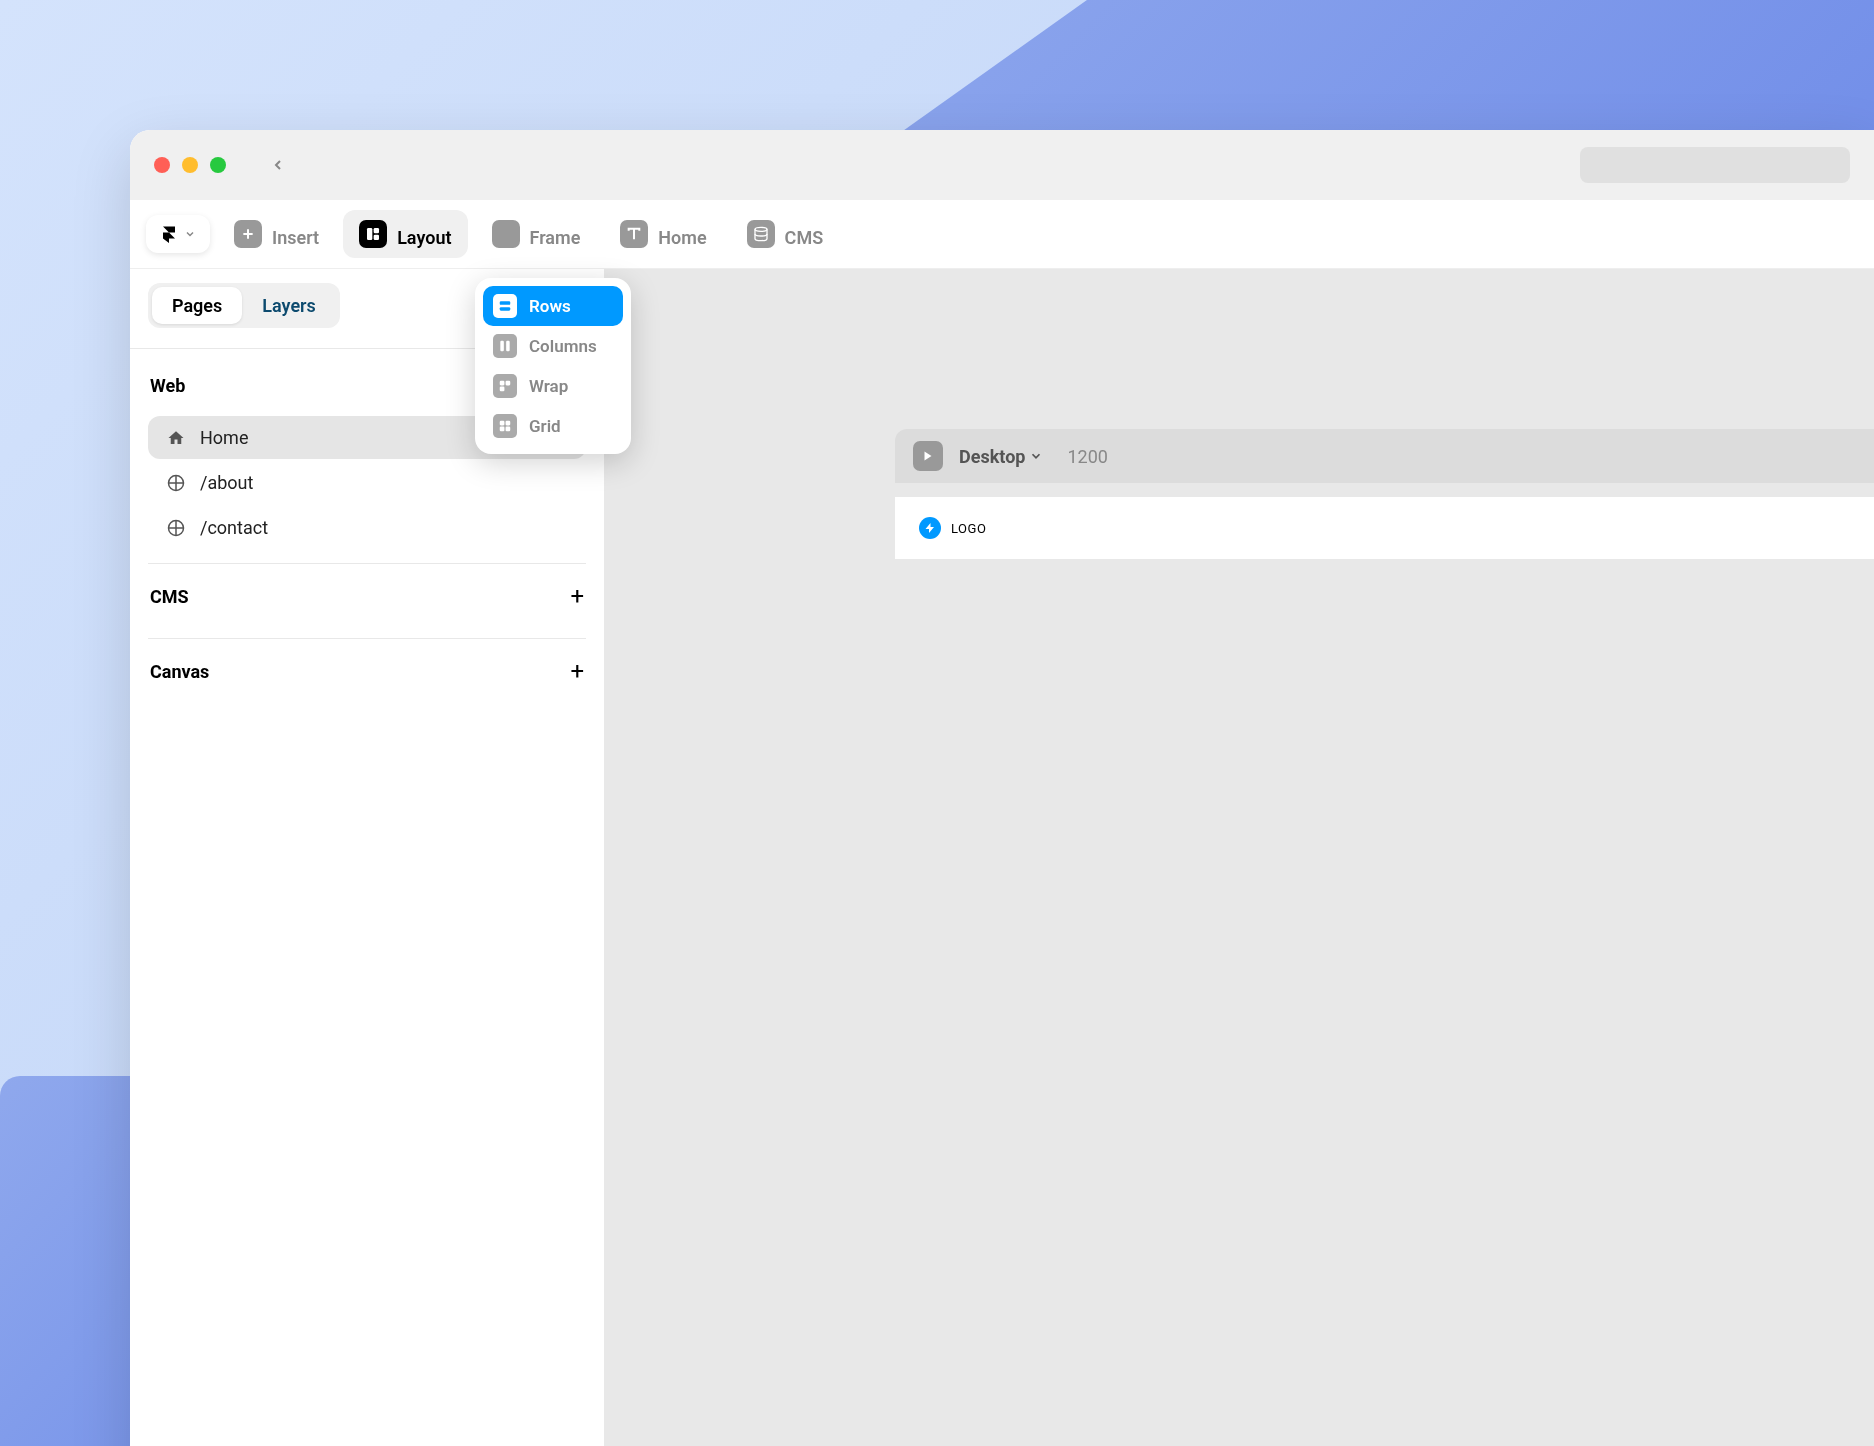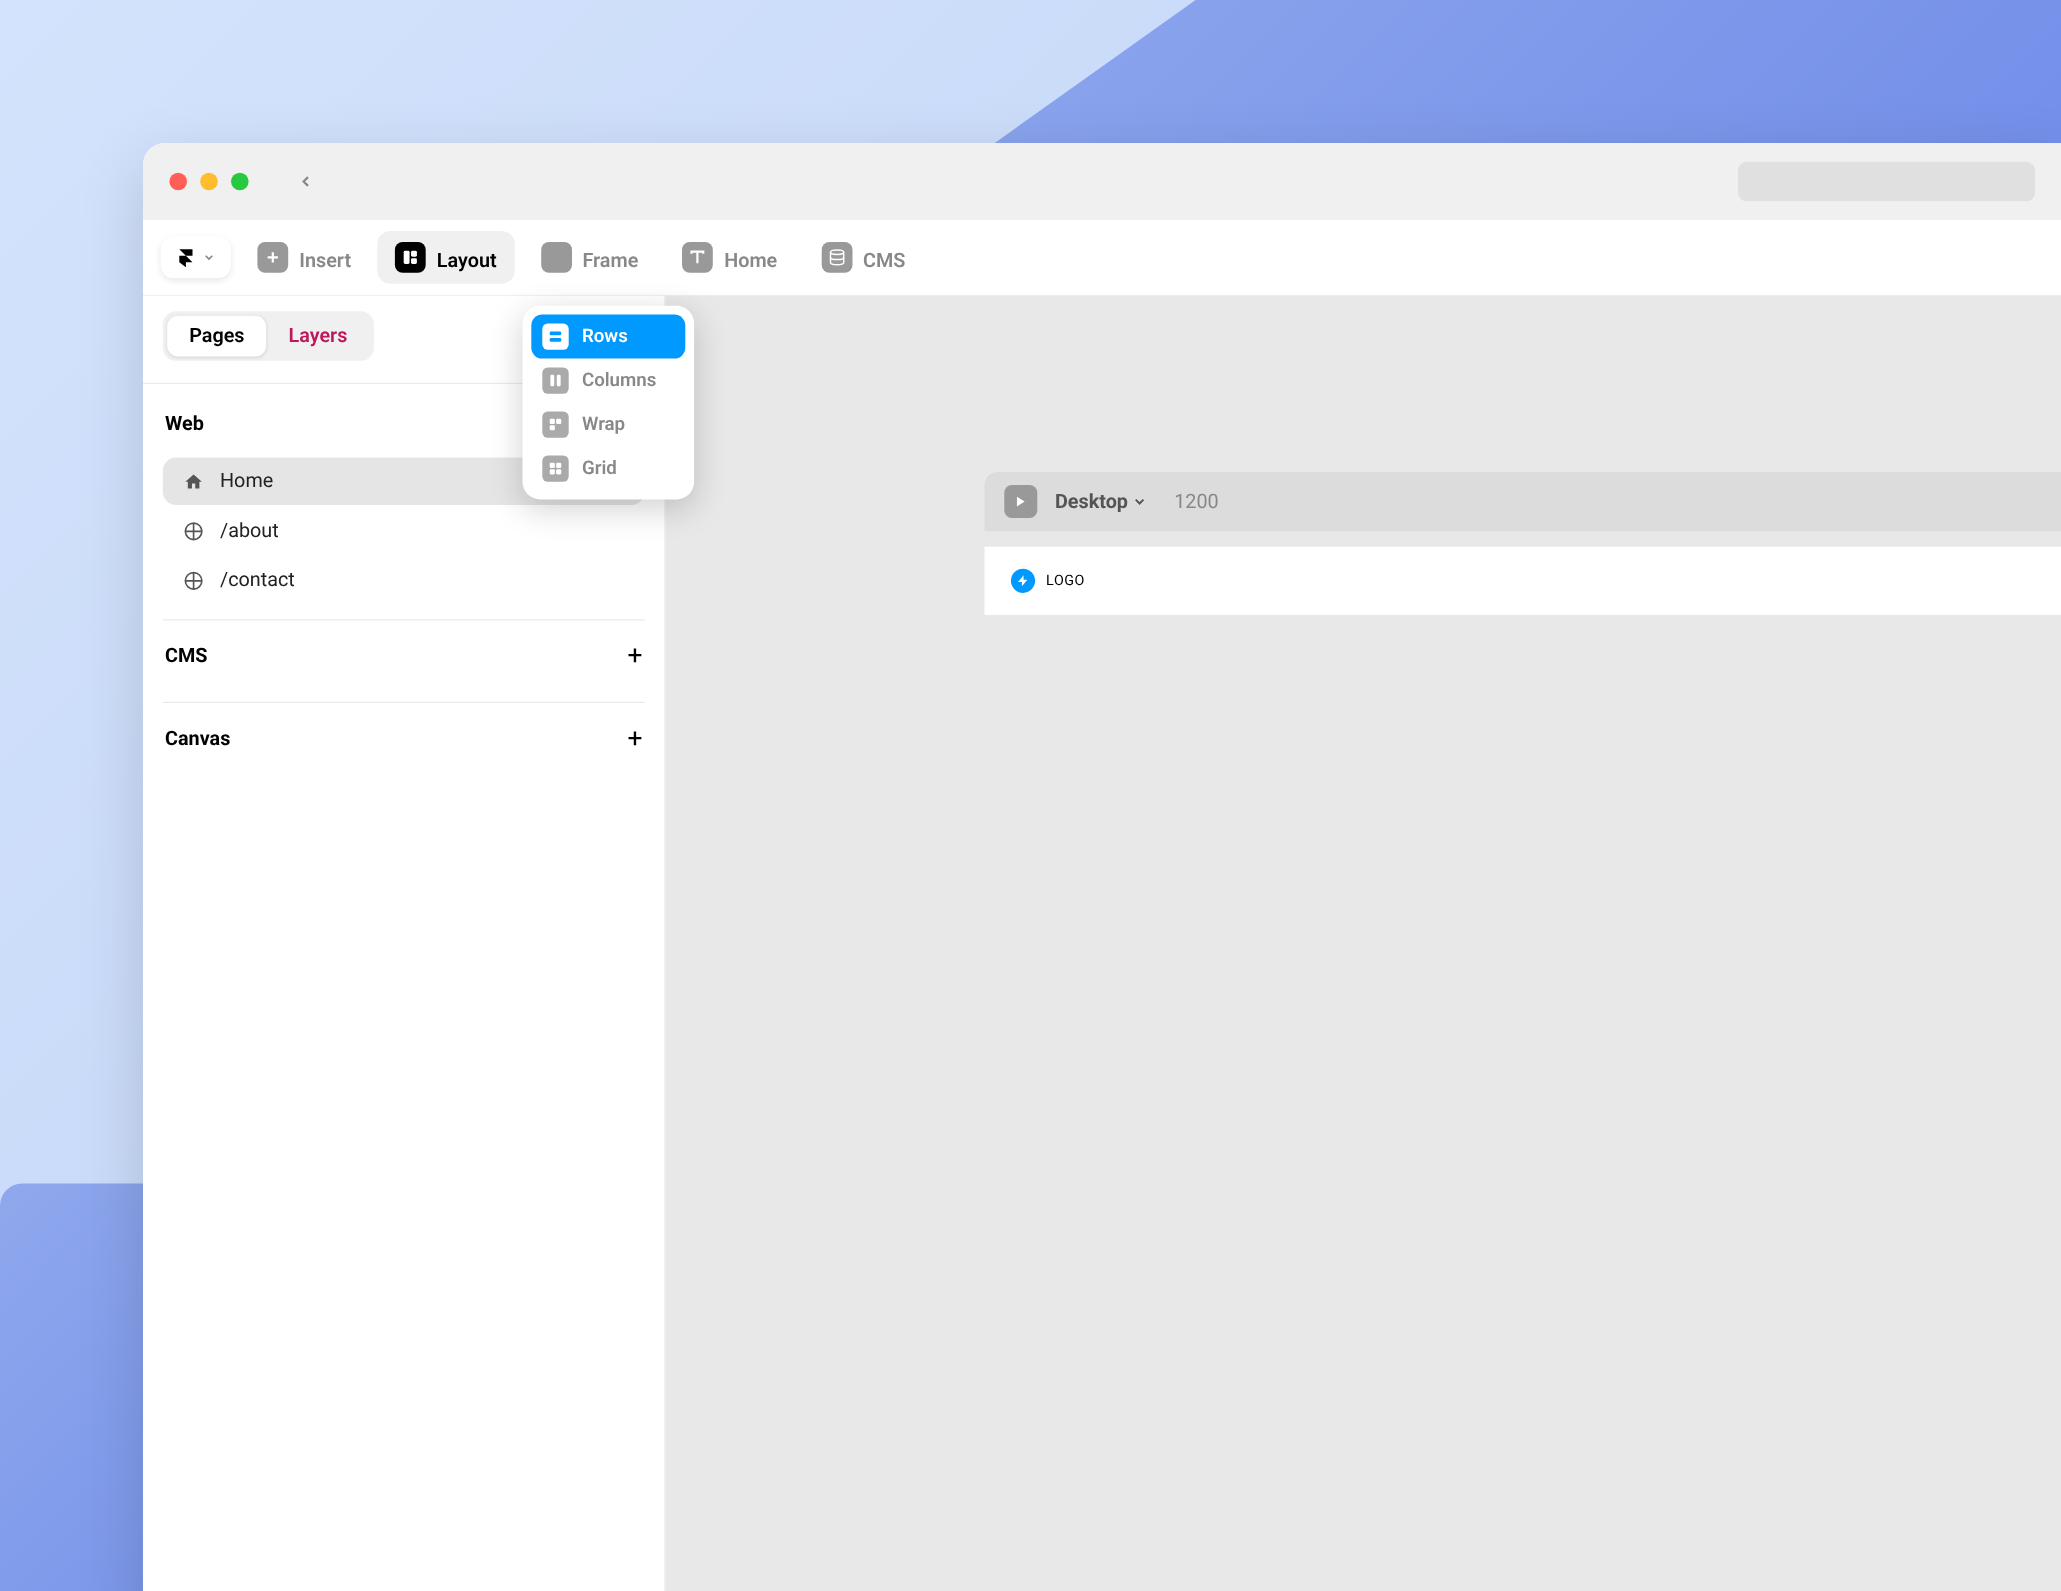--- a/index.html
+++ b/index.html
@@ -167,21 +167,21 @@
       padding: 4px;
       margin-bottom: 8px;
     }
 
     .tab-item {
       padding: 8px 20px;
       border-radius: 10px;
       font-size: 18px;
       font-weight: 600;
       cursor: pointer;
-      color: #be185d;
+      color: #0c4a6e;
     }
 
     .tab-item.active {
       background: #fff;
       color: #000;
       box-shadow: 0 1px 3px rgba(0,0,0,0.1);
     }
 
     .sidebar-divider {
       height: 1px;

